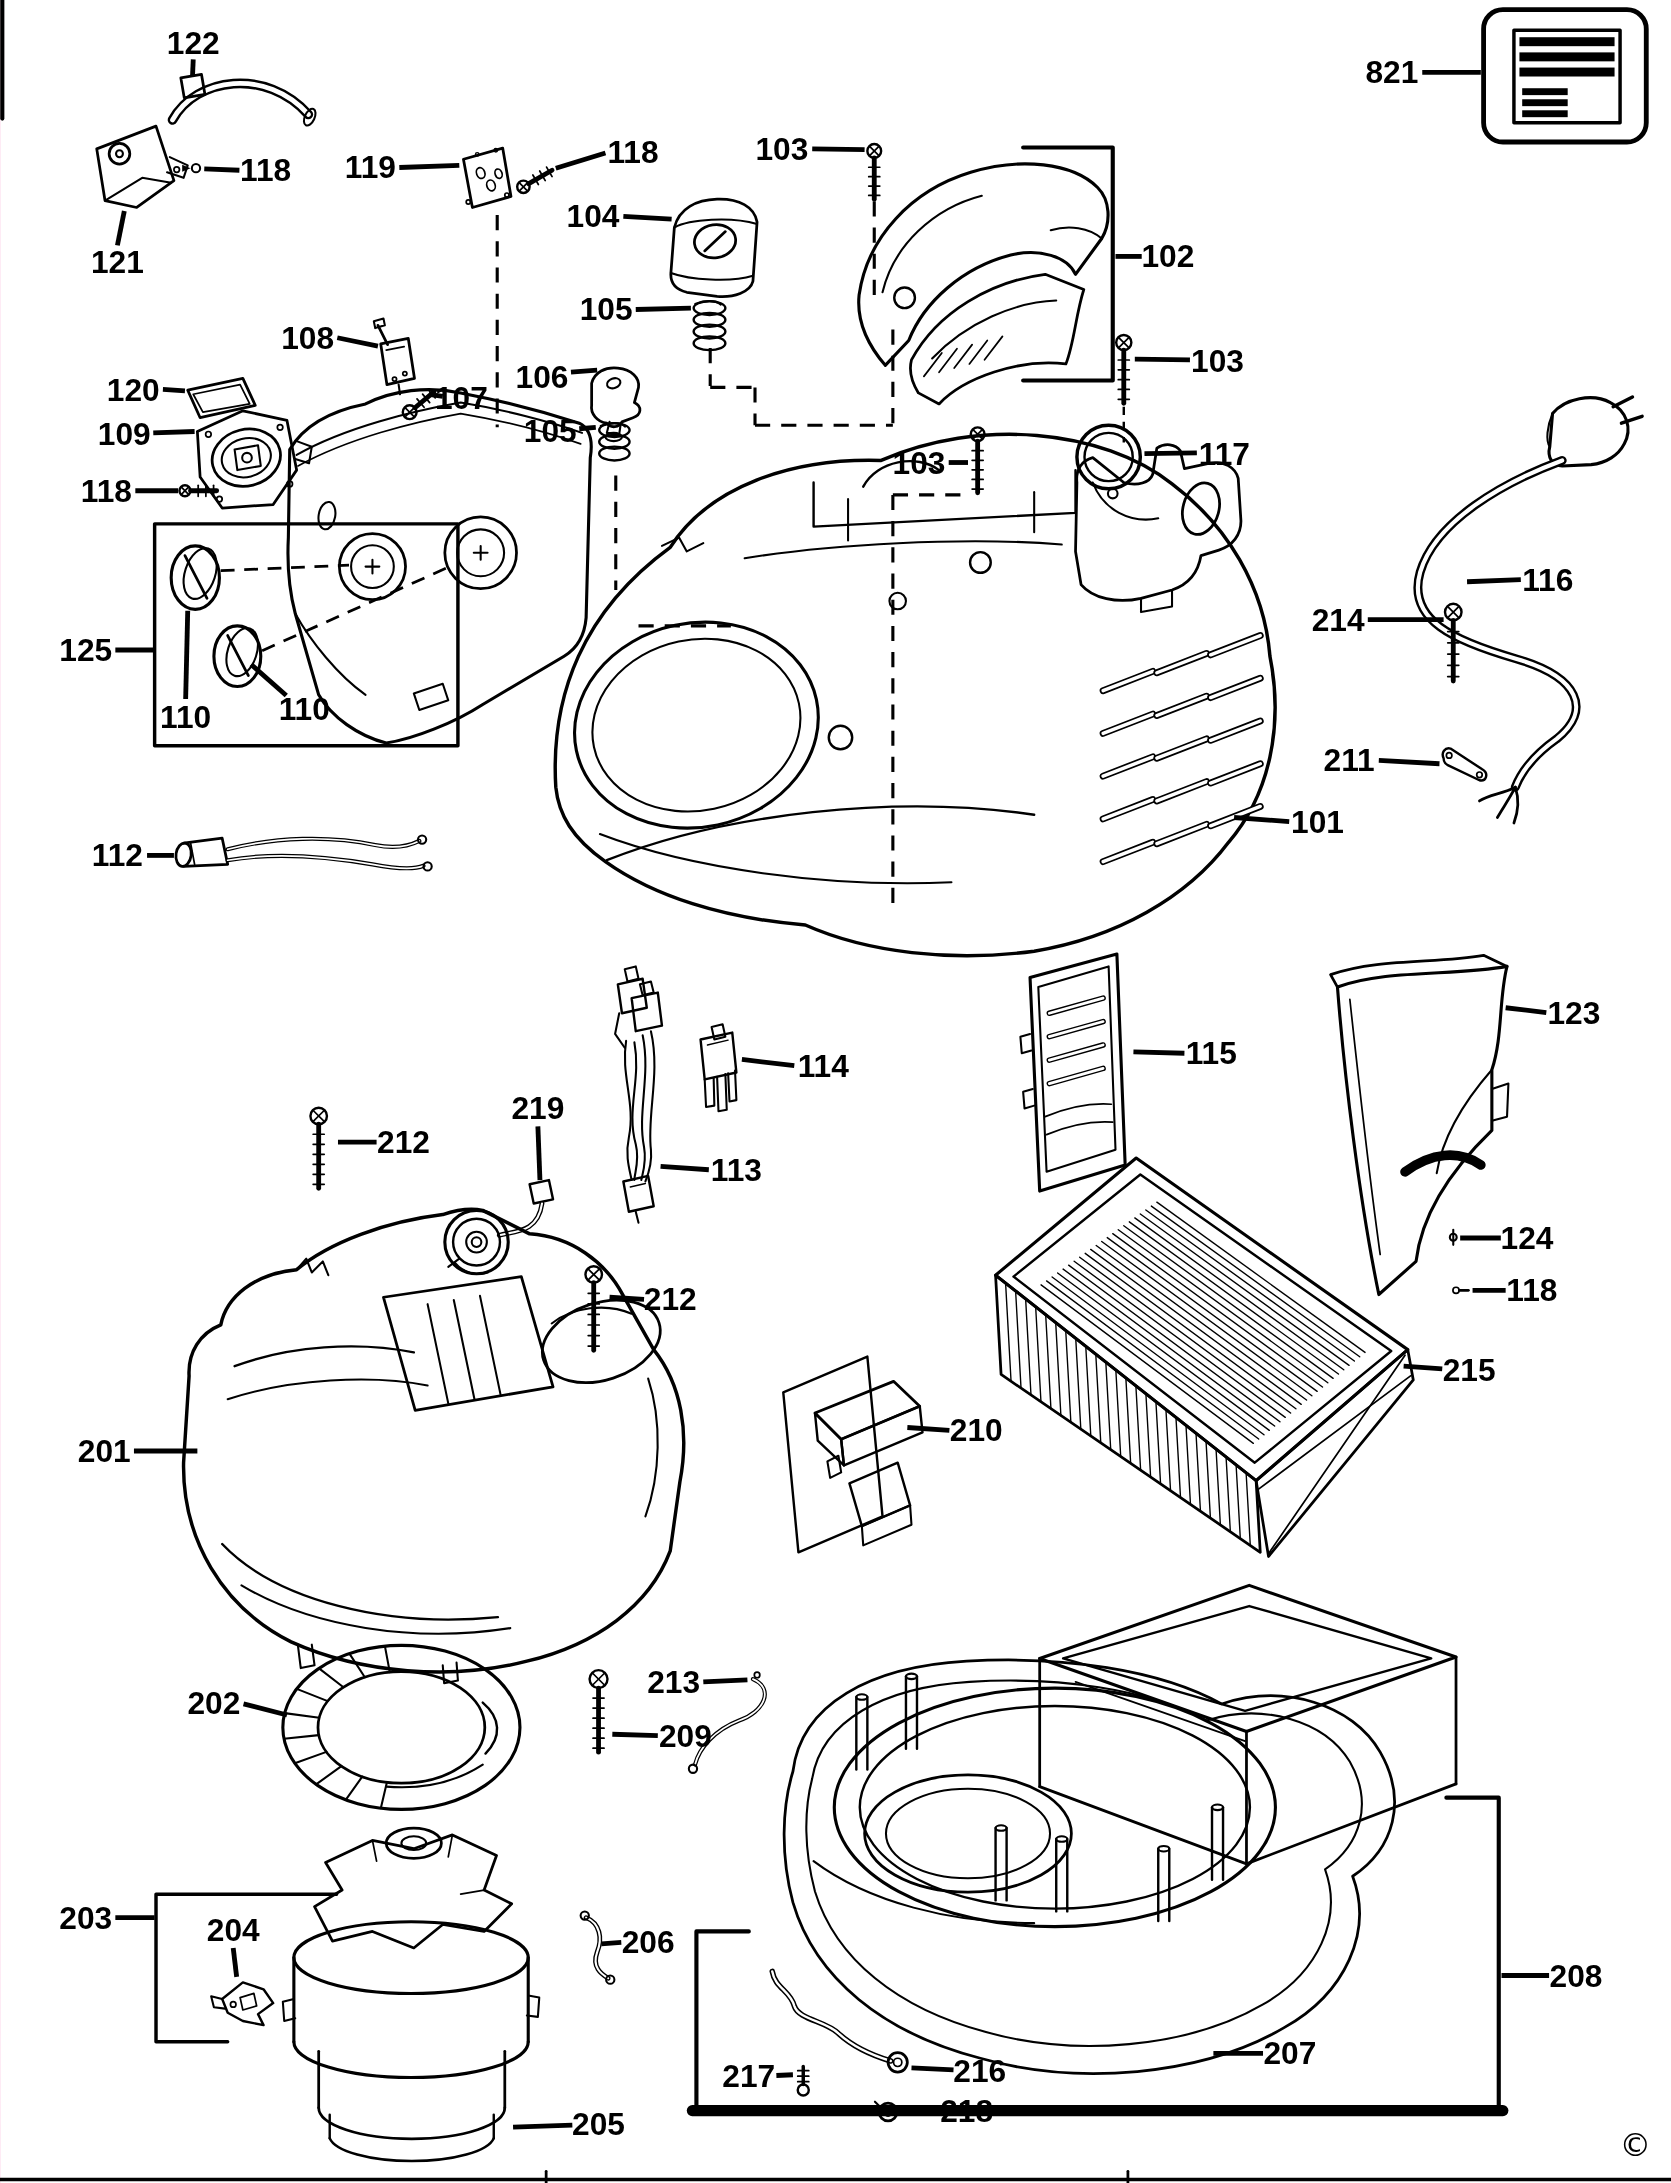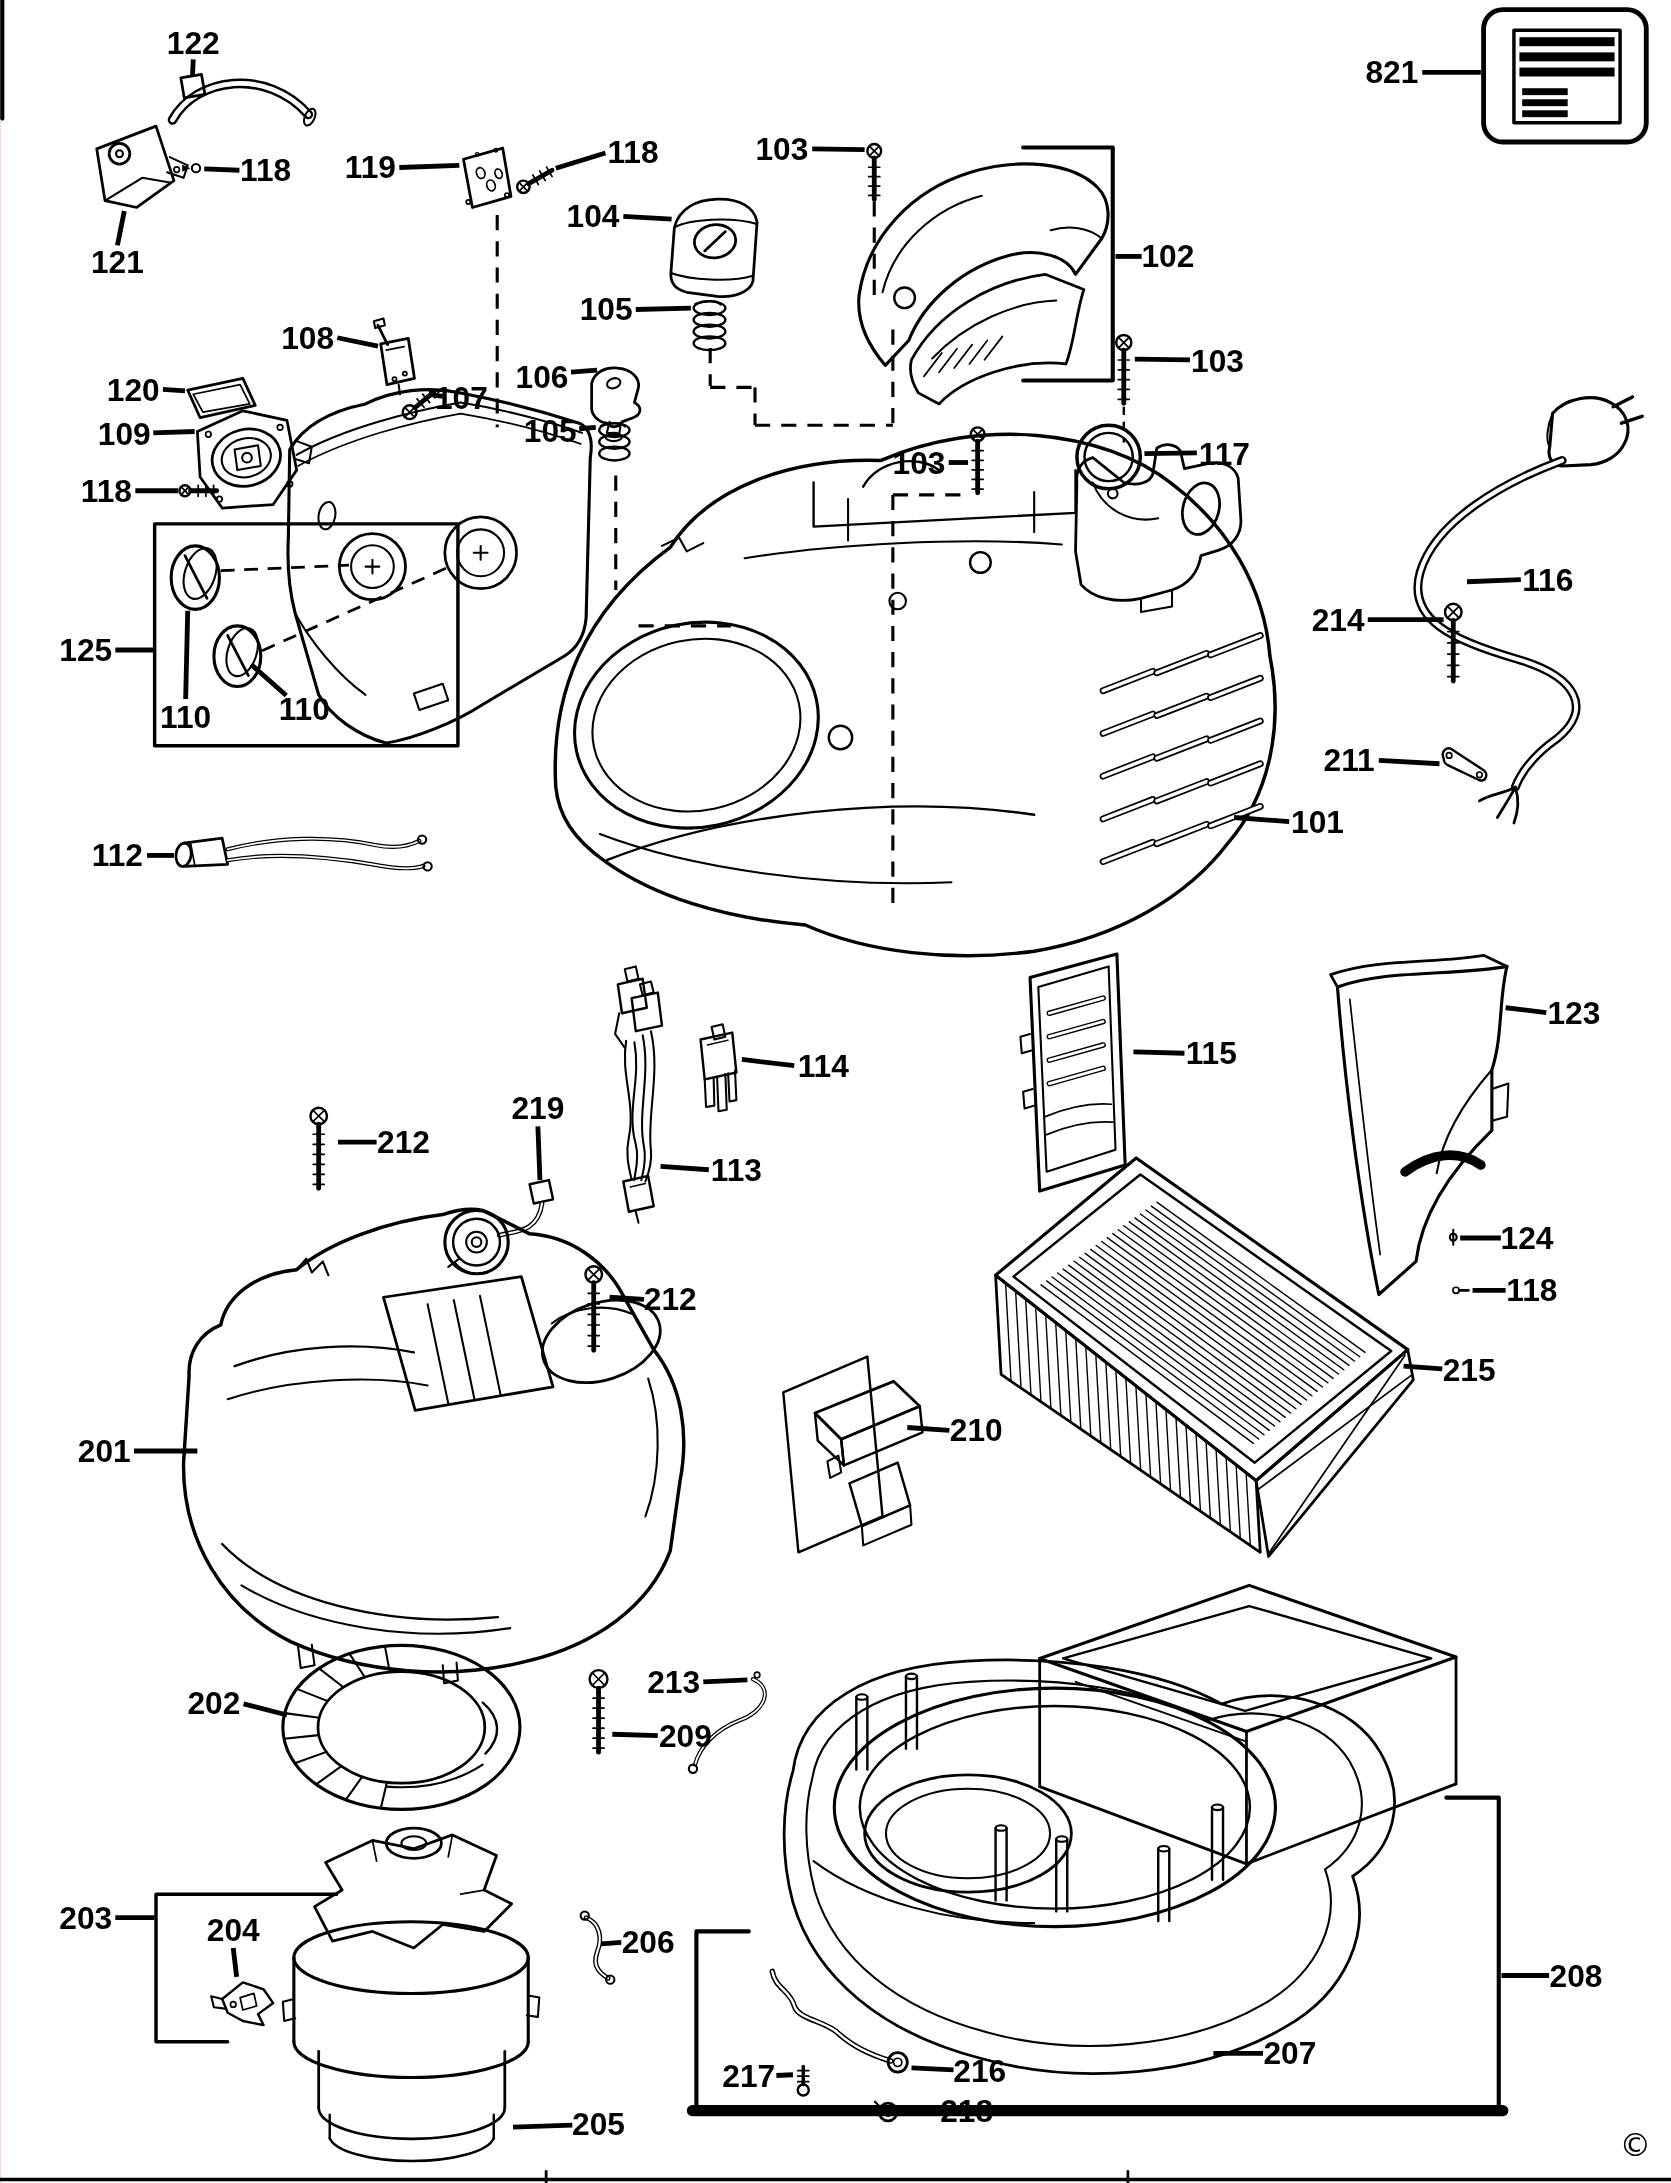--- a/index.html
+++ b/index.html
@@ -1,16 +1,16 @@
 <!DOCTYPE html>
 <html style="font-size:11px"><head>
 <meta charset="utf-8">
 <style>
   html,body{margin:0;padding:0;background:#888;}
-  .page{width:1672px;height:2183px;background:#ef4444;position:relative;margin:0 auto;
+  .page{width:1672px;height:2183px;background:#f9a8d4;position:relative;margin:0 auto;
         font-family:"Liberation Sans",sans-serif;}
   svg{display:block;width:1672px;height:2183px;}
   .lbl{font-family:"Liberation Sans",sans-serif;font-weight:700;font-size:46px;fill:#000;}
   .copy{font-family:"DejaVu Sans",sans-serif;font-size:46px;fill:#000;}
 </style>
 </head>
 <body>
 
 <div class="page">
 <svg viewBox="0 0 2425 3167" xmlns="http://www.w3.org/2000/svg">

